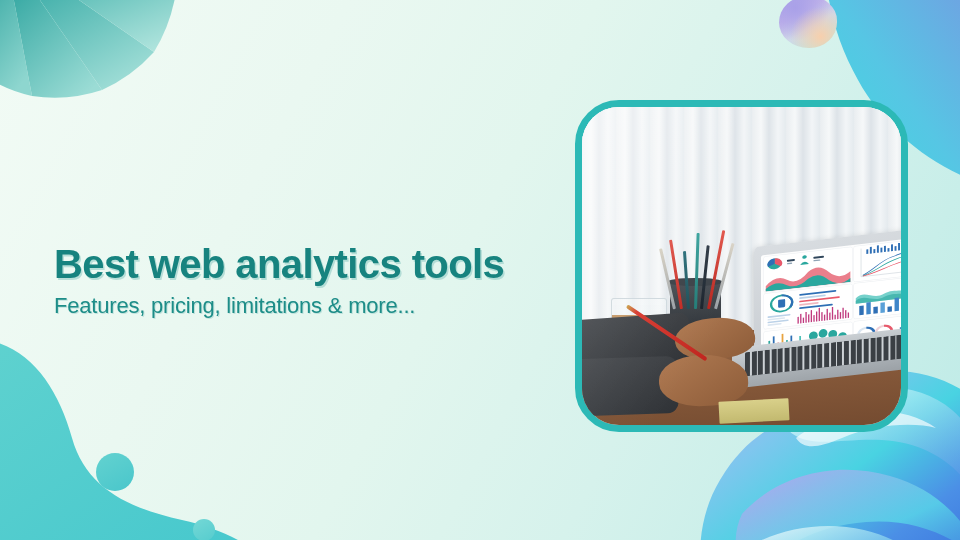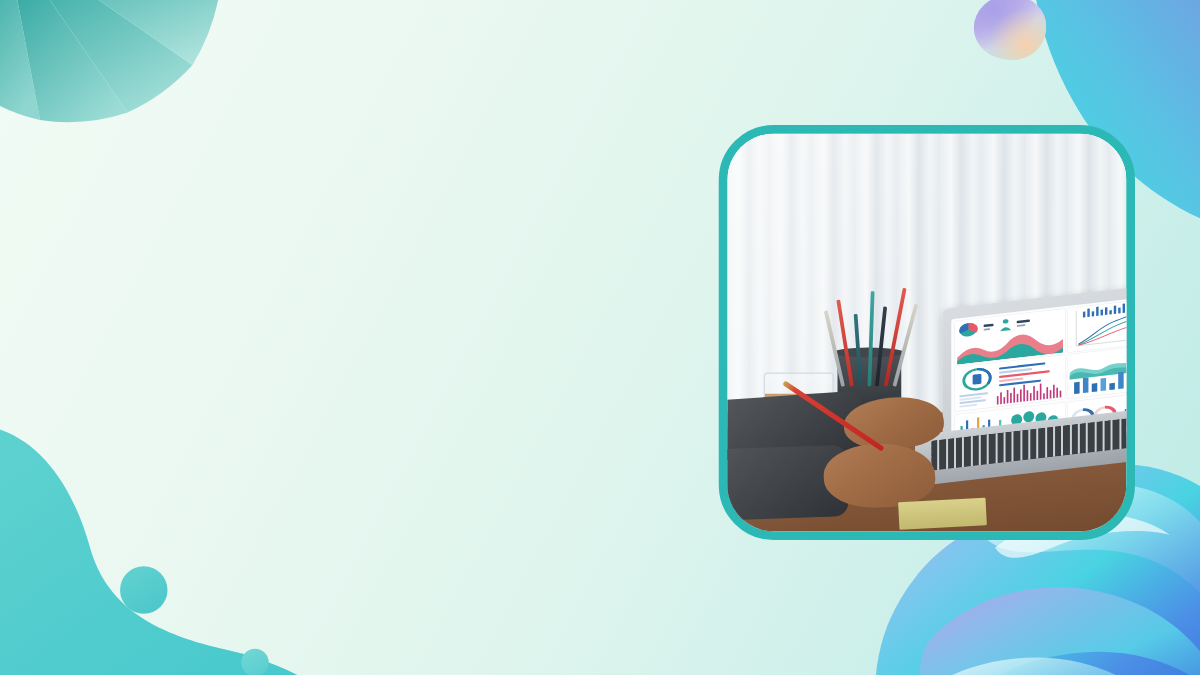--- a/index.html
+++ b/index.html
@@ -426,20 +426,22 @@
       </defs>
       <path d="M96,104 C142,50 224,38 278,72 C326,102 336,176 316,238 C300,288 248,300 186,300 L40,300 C10,274 8,208 36,162 C54,132 72,118 96,104 Z" fill="url(#sg-body)"></path>
       <path d="M104,112 C150,62 226,56 268,92 C296,116 300,148 286,170 C272,146 240,124 198,122 C156,120 124,132 104,112 Z" fill="url(#sg-band1)"></path>
       <path d="M58,196 C92,158 150,142 206,158 C256,172 288,208 300,248 C276,220 232,200 182,204 C128,208 88,232 62,268 C50,244 48,216 58,196 Z" fill="url(#sg-band2)"></path>
       <path d="M36,250 C70,216 128,200 180,212 C222,222 254,248 272,282 C244,262 204,252 166,260 C122,268 88,290 66,300 L42,300 C32,286 30,266 36,250 Z" fill="url(#sg-band3)"></path>
       <path d="M112,120 C156,86 218,86 252,110 C230,104 190,106 158,120 C134,130 120,132 112,120 Z" fill="#ffffff" opacity="0.65"></path>
     </svg>
   </div>
 
   <div class="text-block">
+    <h1 class="headline">Best web analytics tools</h1>
+    <p class="subhead">Features, pricing, limitations &amp; more...</p>
   </div>
 
   <div class="photo-frame">
     <div class="photo">
 
       <div class="curtain"></div>
       <div class="desk"></div>
 
       <div class="cup">
         <div class="pencil" style="left:6%;height:62px;background:linear-gradient(180deg,#d8d2c4 0%,#9aa0a6 100%);transform:rotate(-13deg);"></div>

